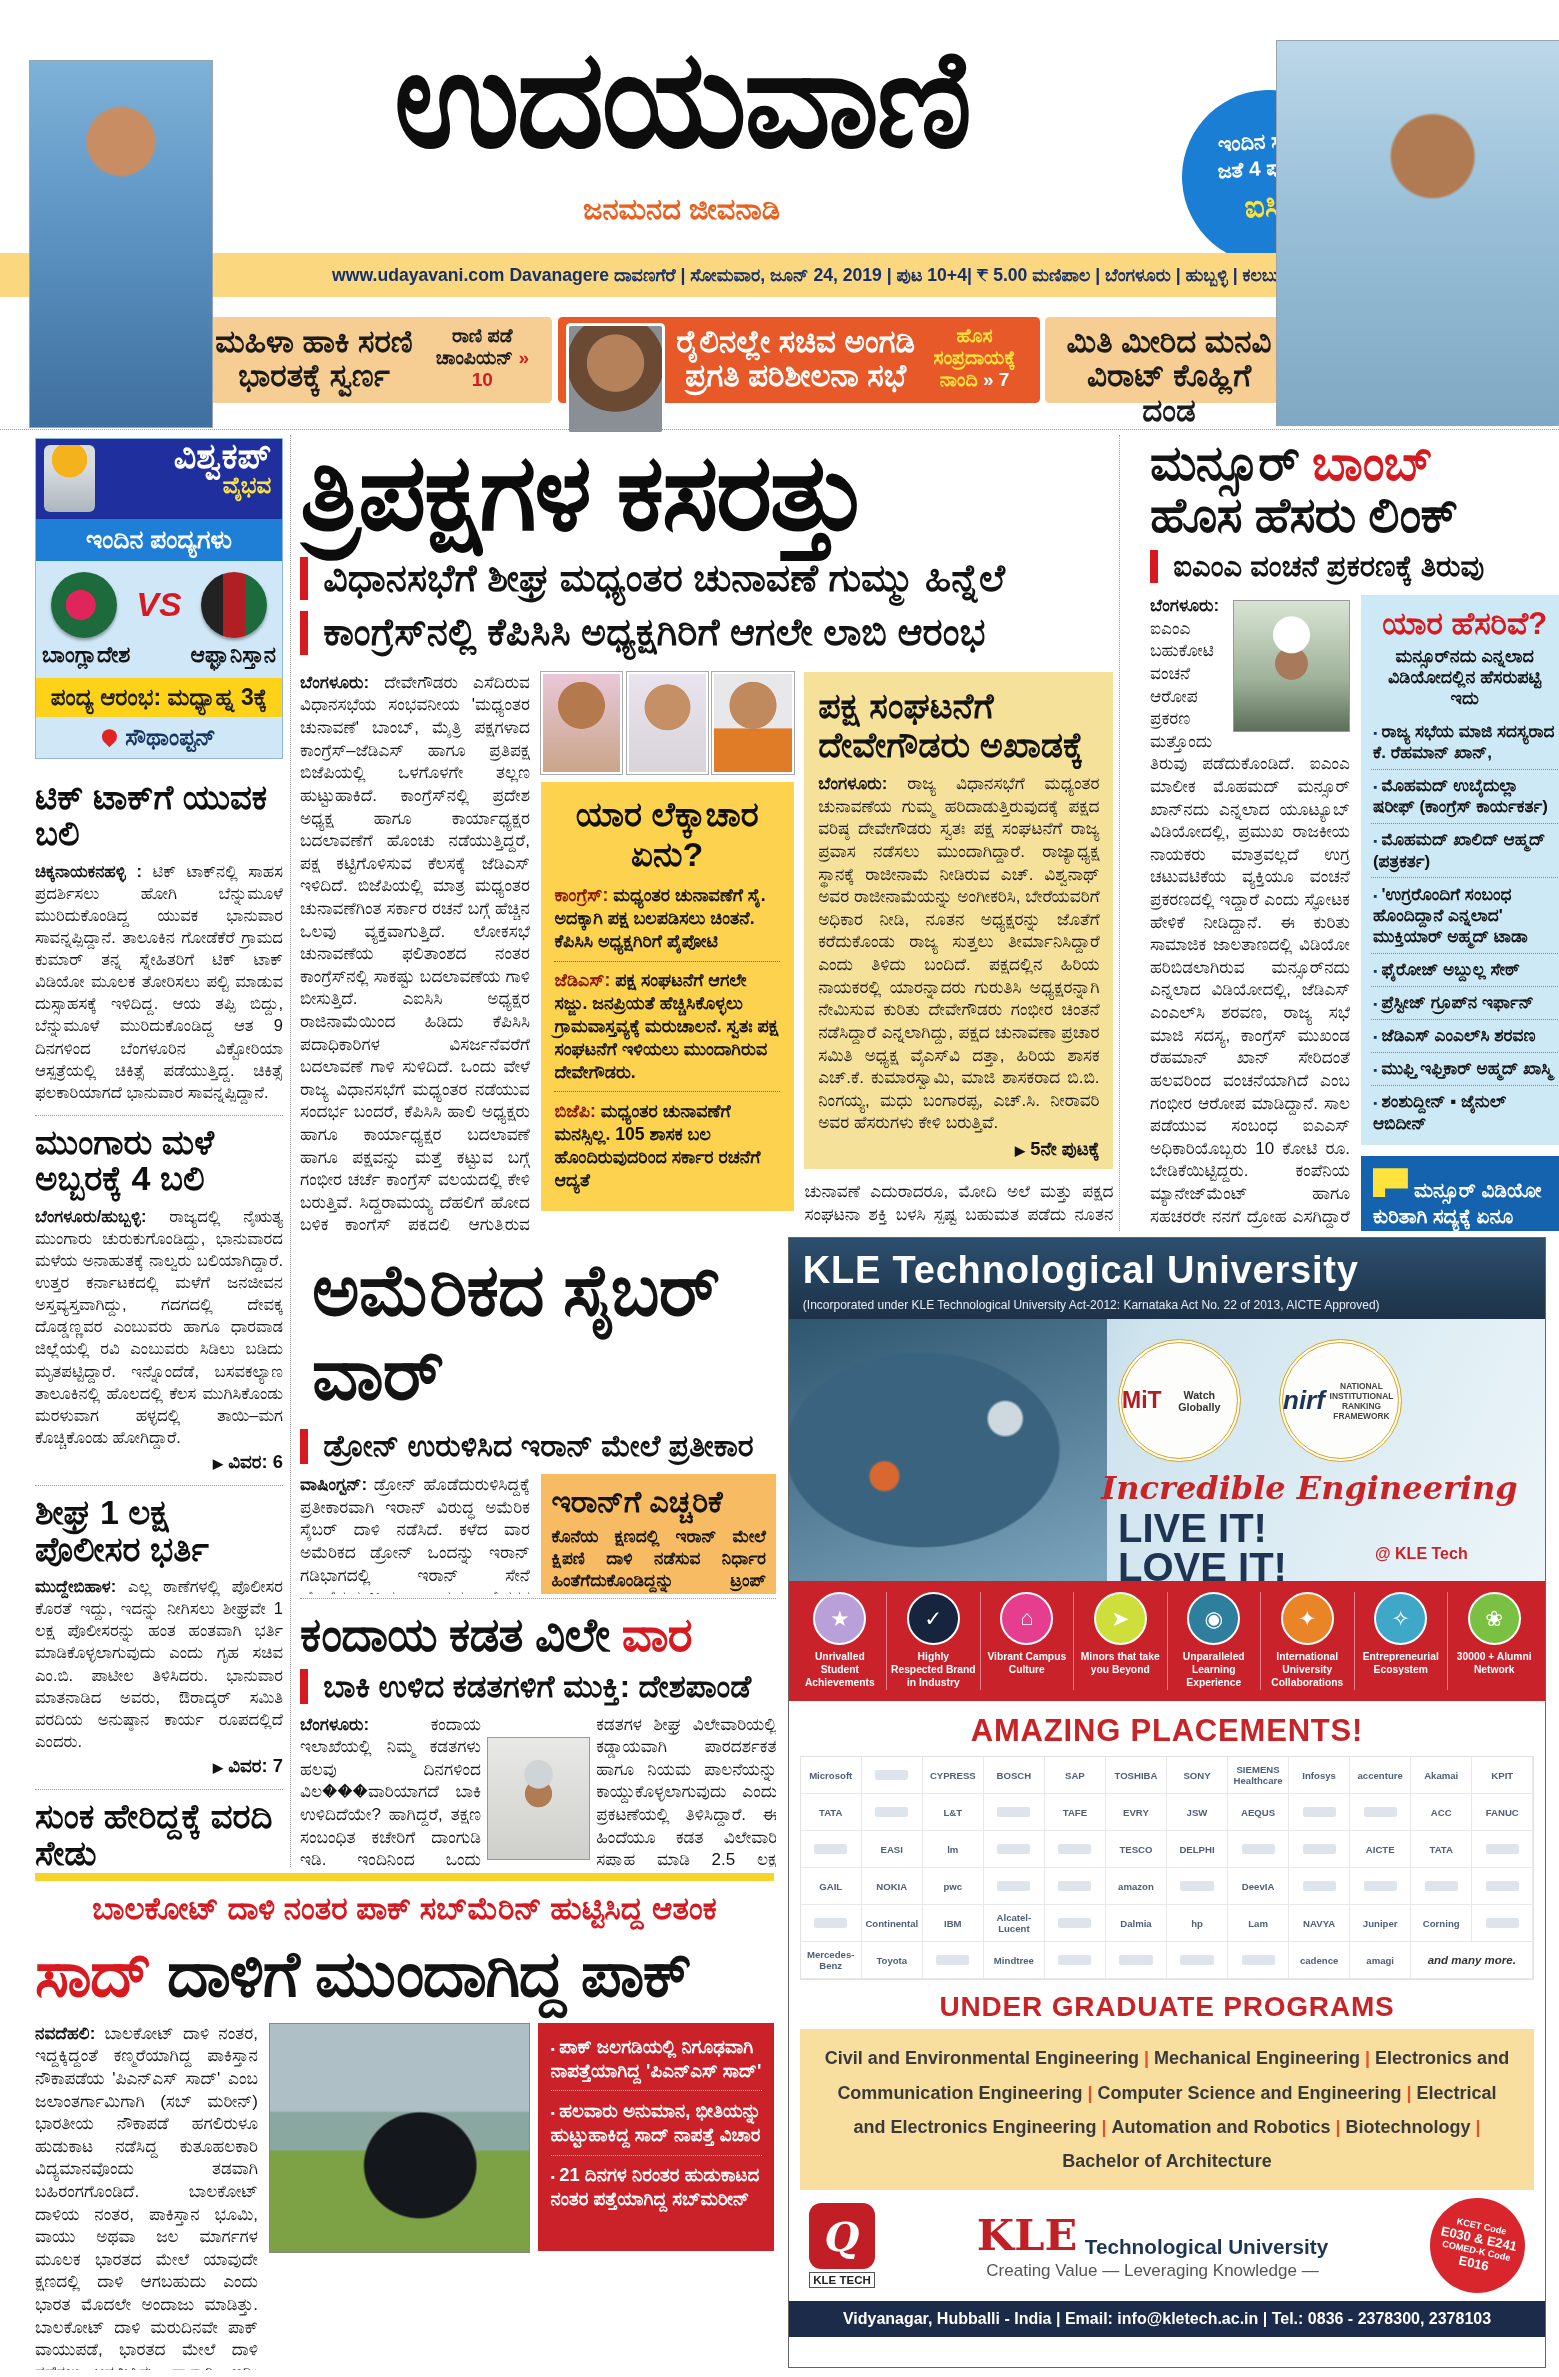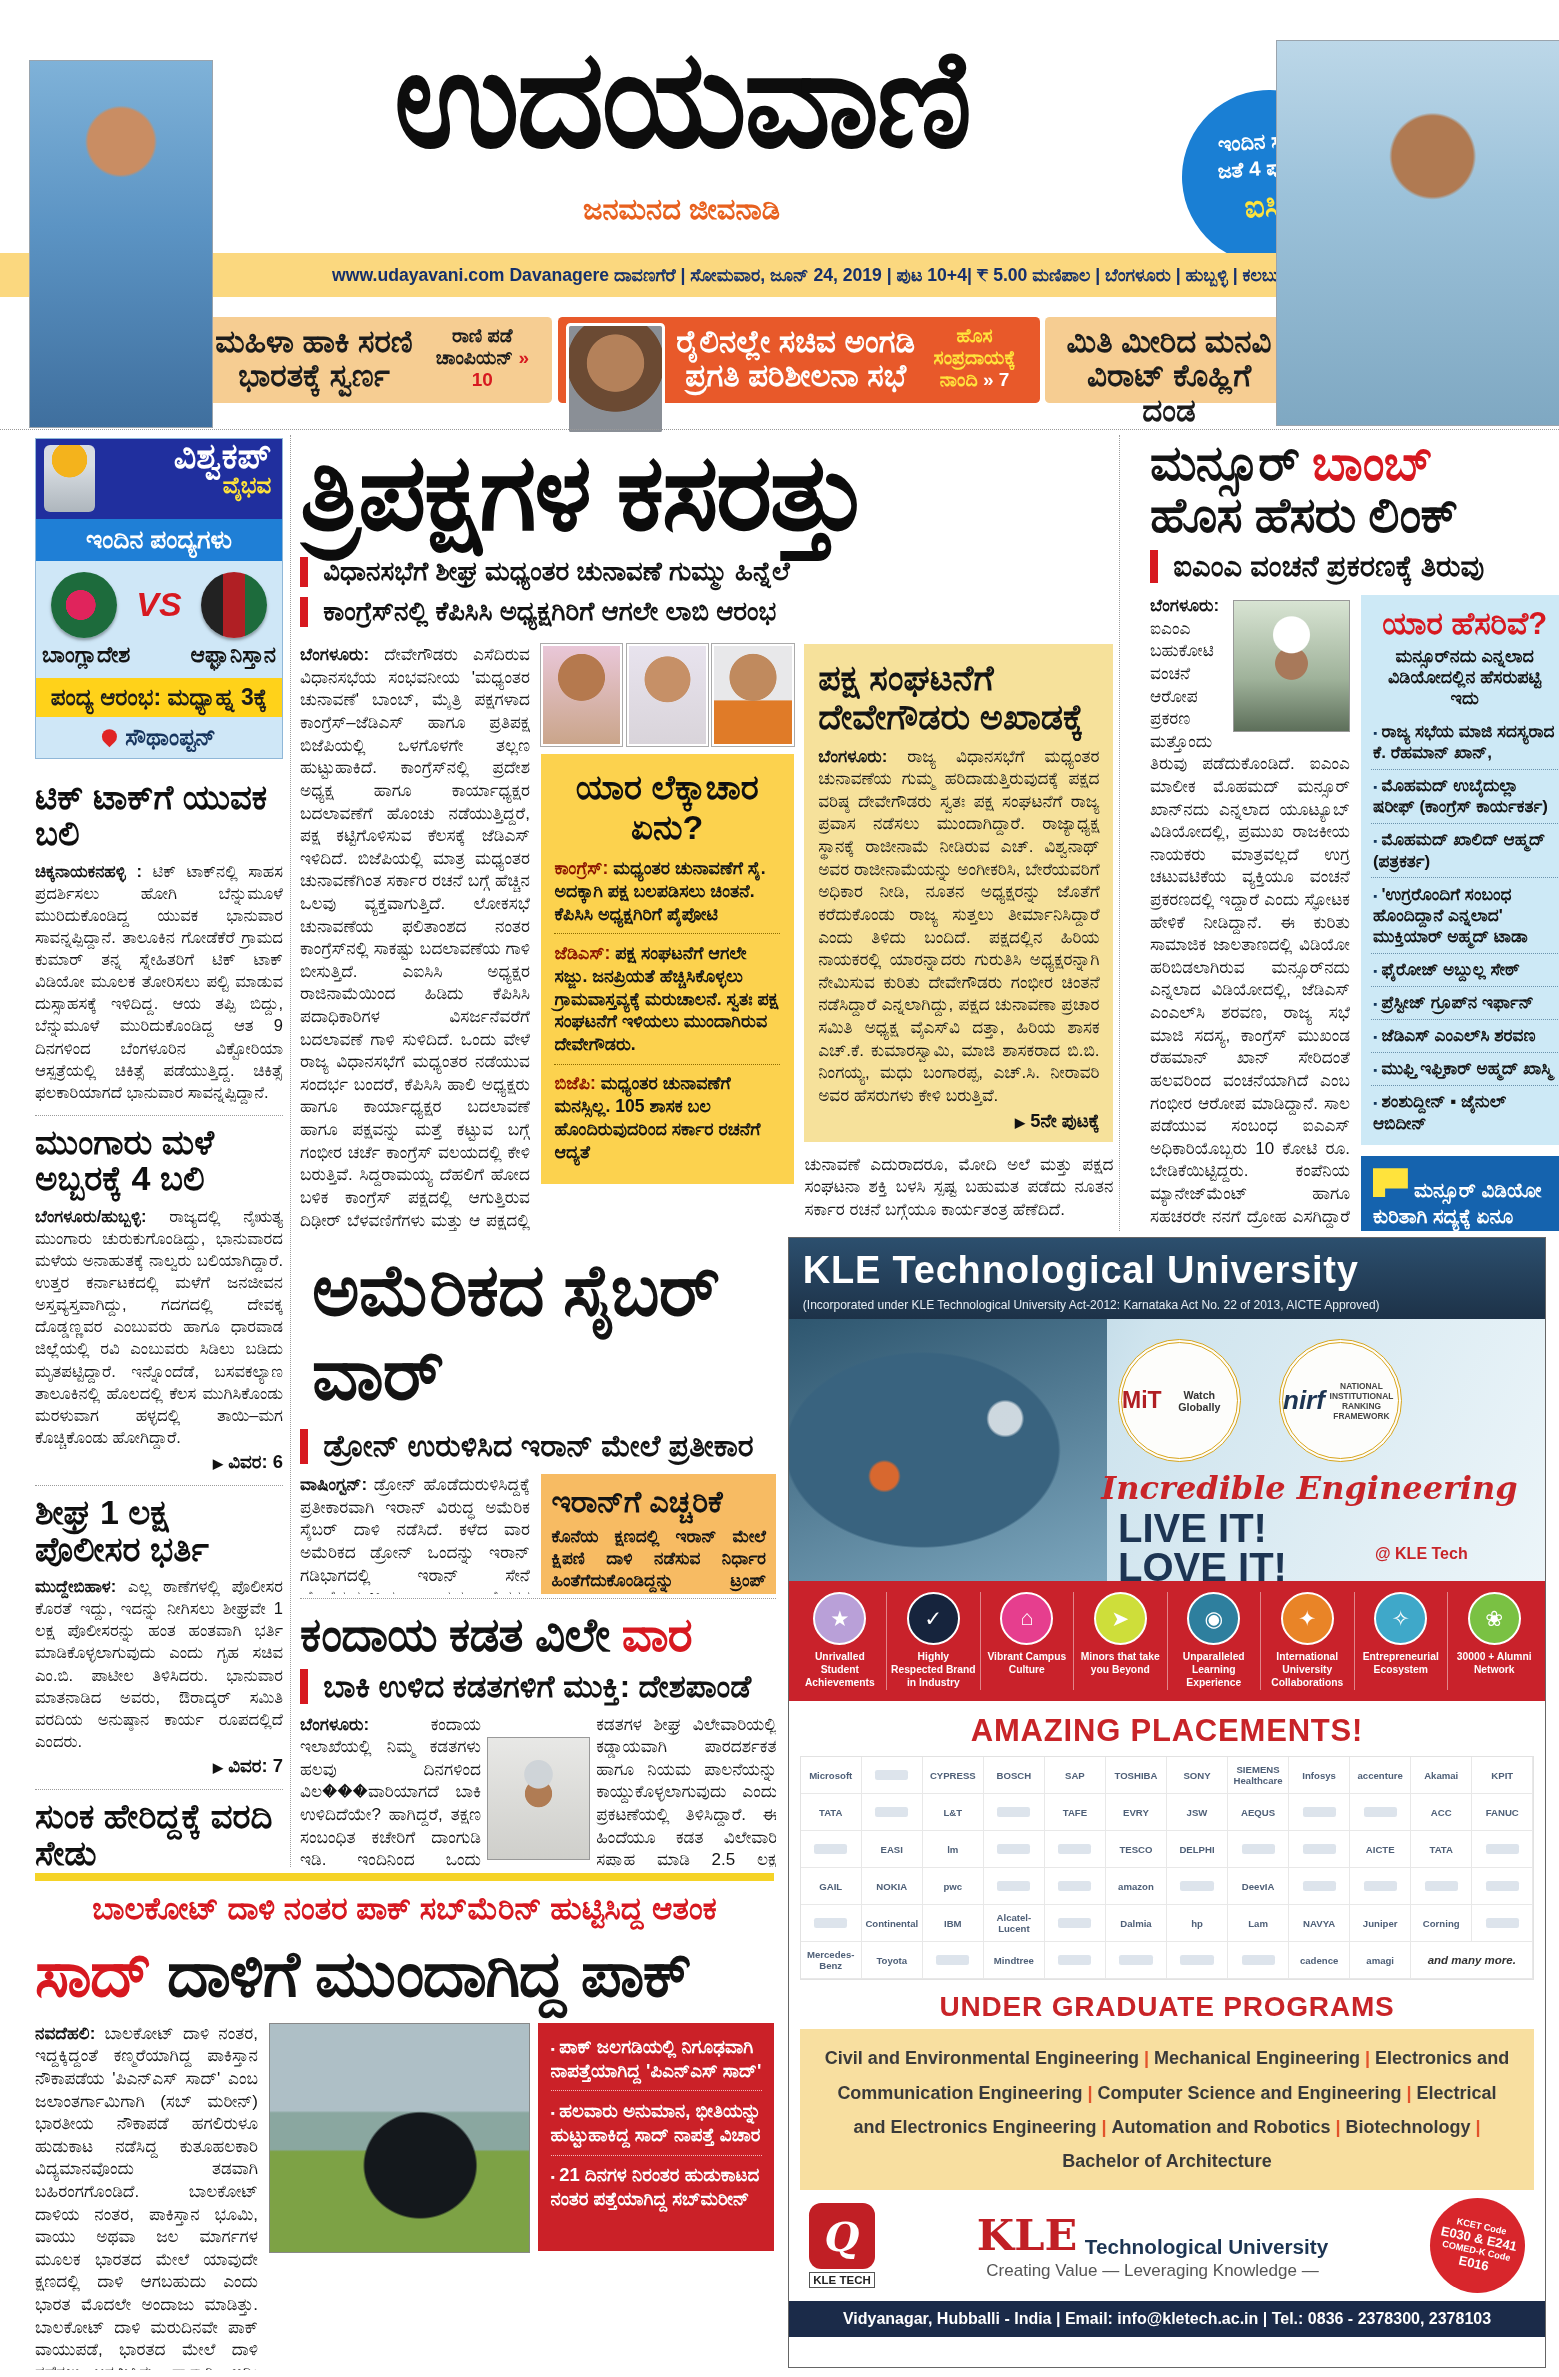--- a/index.html
+++ b/index.html
@@ -60,21 +60,21 @@
   .sb-art{border-top:1.5px dotted #9a9a9a;margin-top:12.2px;padding-top:7.7px;}
   .sb-art:first-of-type{border-top:none;}
   .sb-art h2{margin:0 0 7.7px;font-size:34px;line-height:1.08;font-weight:900;color:#101010;}
   .sb-art .bd{font-size:16.5px;line-height:1.34;}
   .dl{font-weight:800;}
   .more{text-align:right;font-weight:800;font-size:18.4px;margin-top:3.1px;}
   .more .tri{color:#111;font-size:13px;}
   
   #main-center{left:300px;top:438px;width:813px;height:793px;overflow:hidden;}
   #main-hl{font-size:106px;line-height:1.02;font-weight:900;color:#0c0c0c;letter-spacing:-2.3px;}
-  .deck{font-size:26px;line-height:1.15;font-weight:800;margin-top:10.7px;padding-left:15.3px;border-left:8.4px solid var(--accent);}
+  .deck{font-size:38px;line-height:1.15;font-weight:800;margin-top:10.7px;padding-left:15.3px;border-left:8.4px solid var(--accent);}
   #main-row{display:grid;grid-template-columns:230px 253px 309px;column-gap:10.7px;margin-top:17px;}
   .body-txt{font-size:17px;line-height:1.33;}
   #pol-photos{display:flex;gap:4.6px;margin-bottom:7.7px;}
   .polp{width:80px;height:98px;border:2.3px solid #fff;outline:0.8px solid #aaa;}
   #pp-sidda{background:radial-gradient(circle at 50% 32%,#b5794e 0 30%,transparent 31%),linear-gradient(180deg,#e9c7d8 0%,#caa58a 100%);}
   #pp-gowda{background:radial-gradient(circle at 50% 34%,#c69067 0 30%,transparent 31%),linear-gradient(180deg,#e8e3ee 0%,#d9d4da 100%);}
   #pp-bsy{background:radial-gradient(circle at 50% 32%,#c08a5e 0 30%,transparent 31%),linear-gradient(180deg,#e8e8ea 55%,#e07b28 56%);}
   #qa-box{background:var(--gold);padding:12.2px 13.8px;box-sizing:border-box;}
   #qa-box h3{margin:1.5px 0 9.2px;font-size:34px;font-weight:900;text-align:center;color:#101010;}
   .qa-item{font-size:17.6px;line-height:1.3;font-weight:700;padding:7.7px 0;border-top:1.5px dotted #8d6b00;}

